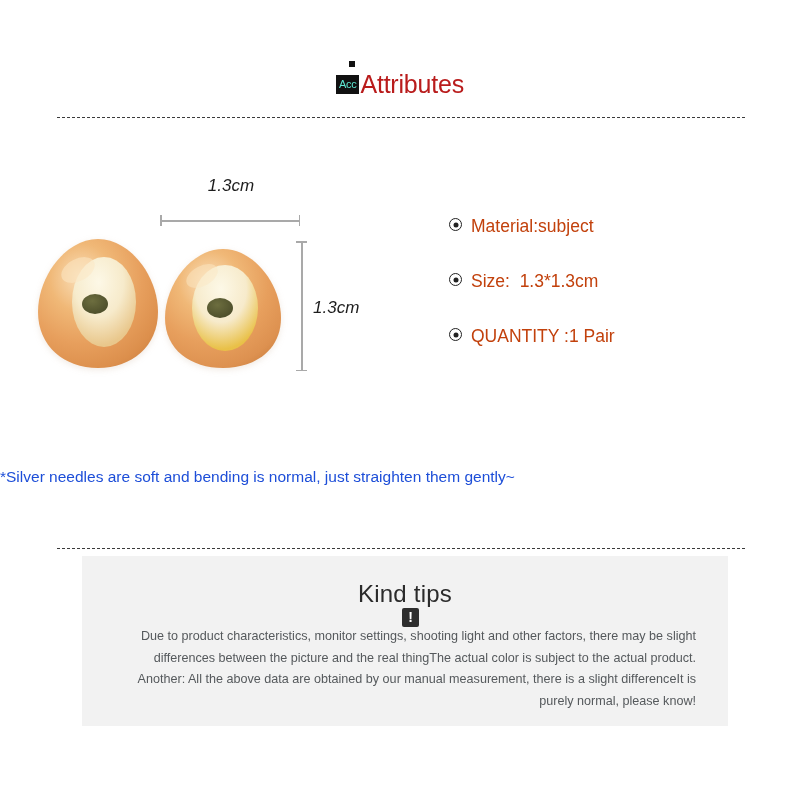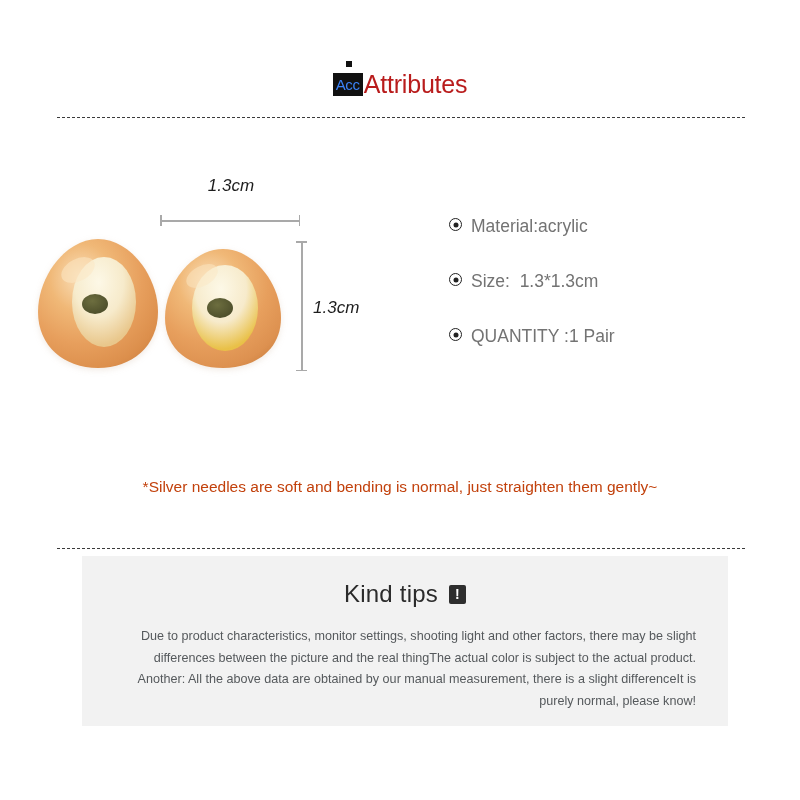--- a/index.html
+++ b/index.html
@@ -36,22 +36,22 @@
   .acc-dot {
     position: absolute;
     left: 13px;
     top: -11px;
     width: 6px;
     height: 6px;
     background: #111111;
   }
   .acc-badge {
     background: #111111;
-    color: #3b82f6;
-    font-size: 15px;
+    color: #5eead4;
+    font-size: 11px;
     line-height: 1;
     padding: 4px 3px 4px 3px;
     letter-spacing: -0.3px;
     font-family: "Liberation Sans", "DejaVu Sans", sans-serif;
     display: inline-block;
   }
   .header-title {
     font-size: 25px;
     line-height: 1;
     color: #b91c1c;
@@ -148,21 +148,21 @@
     position: absolute;
     left: 449px;
     top: 216px;
     width: 330px;
   }
   .attr-item {
     display: flex;
     align-items: baseline;
     height: 55px;
     font-size: 17.5px;
-    color: #737373;
+    color: #c2410c;
     white-space: pre;
   }
   .attr-bullet {
     flex: none;
     width: 11px;
     height: 11px;
     border: 1.4px solid #222222;
     border-radius: 50%;
     position: relative;
     margin-right: 9px;
@@ -179,44 +179,45 @@
     border-radius: 50%;
     transform: translate(-50%, -50%);
   }
   .attr-label { }
   .attr-value { }
 
   
   .note-line {
     position: absolute;
     left: 0;
-    top: 478px;
+    top: 468px;
     width: 800px;
-    text-align: center;
+    text-align: left;
     font-size: 15.5px;
-    color: #c2410c;
+    color: #1d4ed8;
   }
 
   
   .tips-panel {
     position: absolute;
     left: 82px;
     top: 556px;
     width: 646px;
     height: 170px;
     background: #f2f2f2;
   }
   .tips-heading {
     position: absolute;
     left: 0;
     top: 24px;
     width: 646px;
     display: flex;
     align-items: center;
     justify-content: center;
+    flex-direction: column;
   }
   .tips-heading-text {
     font-size: 24px;
     color: #2b2b2b;
     letter-spacing: 0.2px;
   }
   .tips-bang {
     margin-left: 11px;
     width: 17px;
     height: 19px;
@@ -309,21 +310,21 @@
     <ellipse cx="58" cy="62" rx="13" ry="10" fill="url(#spotR)"></ellipse>
     <ellipse cx="40" cy="30" rx="17" ry="10" fill="#fbe7c4" opacity="0.5" transform="rotate(-28 40 30)"></ellipse>
   </svg>
 </div>
 
 <div class="attr-list">
 
   <div class="attr-item">
     <span class="attr-bullet"></span>
     <span class="attr-label">Material:</span>
-    <span class="attr-value">acrylic</span>
+    <span class="attr-value">subject</span>
   </div>
 
 
   <div class="attr-item">
     <span class="attr-bullet"></span>
     <span class="attr-label">Size:</span>
     <span class="attr-value">  1.3*1.3cm</span>
   </div>
 
   <div class="attr-item">

